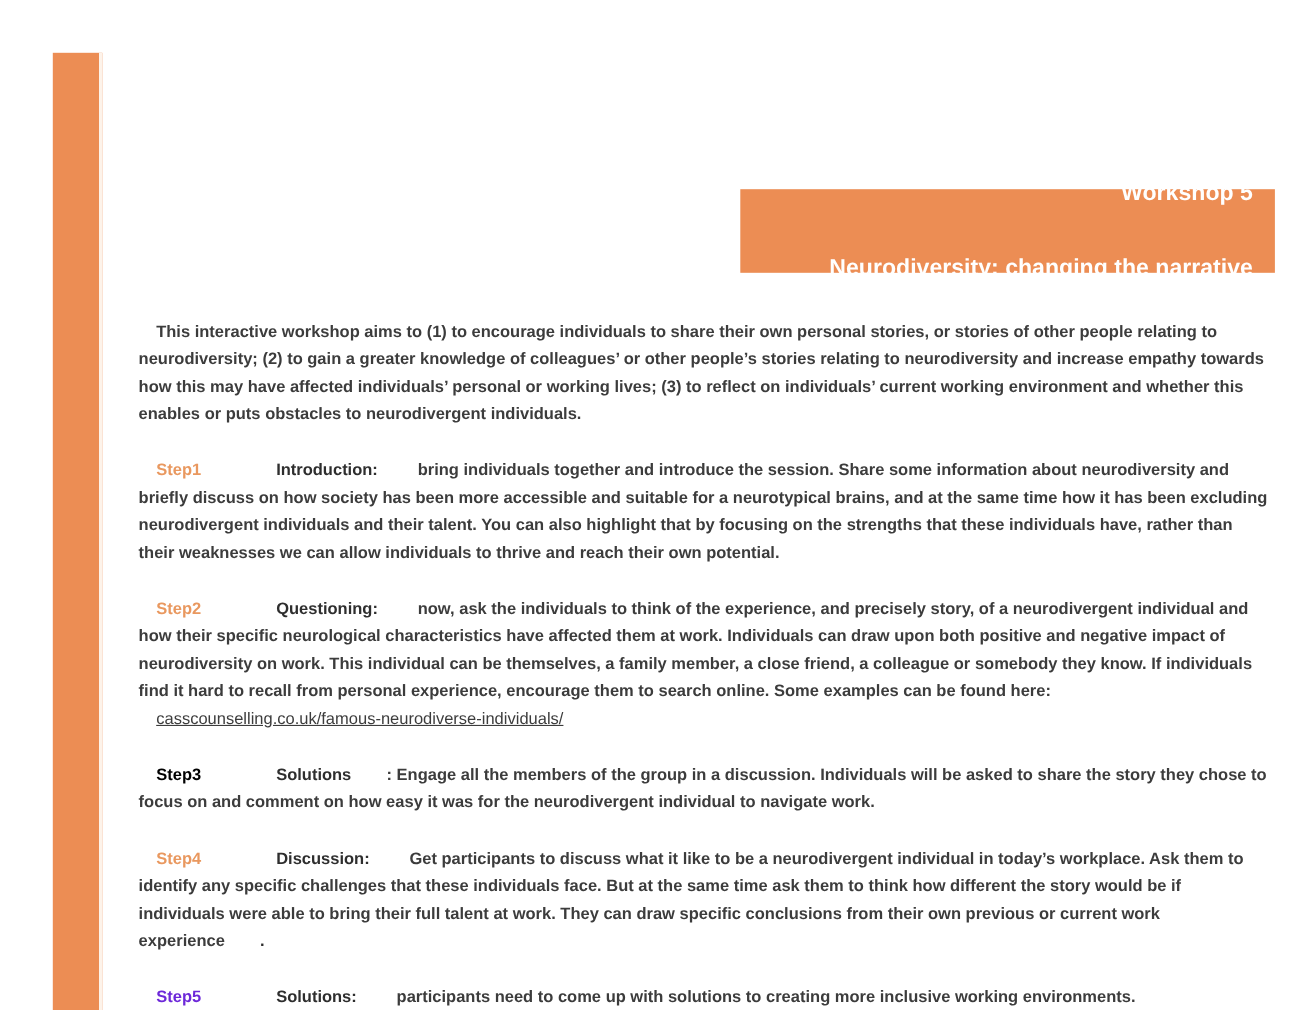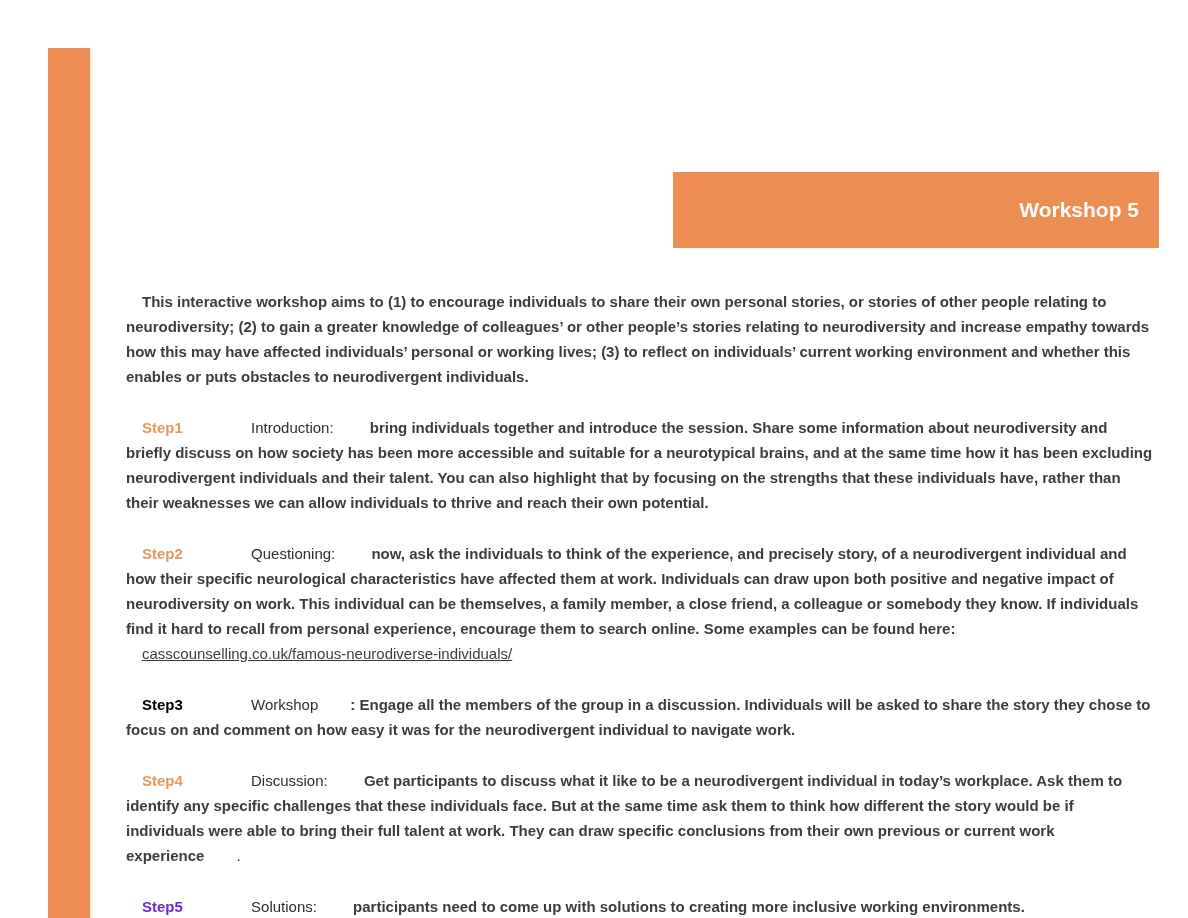--- a/index.html
+++ b/index.html
@@ -19,35 +19,36 @@
     padding:2px 4px 2px 8px;
   }
   .header-line { font-weight:bold; font-size:21px; line-height:36px; white-space:nowrap; }
   .content {
     position:absolute; left:78px; top:241px; width:1030px;
     font-size:15px; line-height:25px; color:#3c3c3c;
   }
   .content p { margin:0 0 26px 0; }
   .content p:last-child { margin-bottom:0; }
   span.step { font-weight:bold; }
-  span.bold { font-weight:normal; color:#2e2e2e; }
+  span.bold { font-weight:bold; color:#2e2e2e; }
   span.normal { font-weight:bold; }
   a.link { color:#3c3c3c; text-decoration:underline; cursor:pointer; }
 </style>
 </head>
 <body>
 
 <div class="page">
   <div class="side-bar" style="background: rgb(236, 141, 84);"></div>
 
   <div class="header-box" style="background: rgb(236, 141, 84);">
     <div class="header-line">Workshop 5</div>
+    <div class="header-line">Neurodiversity: changing the narrative</div>
   </div>
 
   <div class="content" id="content">
       <p><span class="normal">This interactive workshop aims to (1) to encourage individuals to share their own personal stories, or stories of other people relating to neurodiversity; (2) to gain a greater knowledge of colleagues’ or other people’s stories relating to neurodiversity and increase empathy towards how this may have affected individuals’ personal or working lives; (3) to reflect on individuals’ current working environment and whether this enables or puts obstacles to neurodivergent individuals.</span></p>
       <p><span class="step" style="color: rgb(233, 152, 95);">Step1</span><span class="normal"> </span><span class="bold">Introduction:</span><span class="normal"> bring individuals together and introduce the session. Share some information about neurodiversity and briefly discuss on how society has been more accessible and suitable for a neurotypical brains, and at the same time how it has been excluding neurodivergent individuals and their talent. You can also highlight that by focusing on the strengths that these individuals have, rather than their weaknesses we can allow individuals to thrive and reach their own potential.</span></p>
       <p><span class="step" style="color: rgb(233, 152, 95);">Step2</span><span class="normal"> </span><span class="bold">Questioning:</span><span class="normal"> now, ask the individuals to think of the experience, and precisely story, of a neurodivergent individual and how their specific neurological characteristics have affected them at work. Individuals can draw upon both positive and negative impact of neurodiversity on work. This individual can be themselves, a family member, a close friend, a colleague or somebody they know. If individuals find it hard to recall from personal experience, encourage them to search online. Some examples can be found here: </span><a class="link" href="#">casscounselling.co.uk/famous-neurodiverse-individuals/</a></p>
-      <p><span class="step" style="color: #000000;">Step3</span><span class="normal"> </span><span class="bold">Workshop</span><span class="normal">: Engage all the members of the group in a discussion. Individuals will be asked to share the story they chose to focus on and comment on how easy it was for the neurodivergent individual to navigate work.</span></p>
+      <p><span class="step" style="color: #000000;">Step3</span><span class="normal"> </span><span class="bold">Solutions</span><span class="normal">: Engage all the members of the group in a discussion. Individuals will be asked to share the story they chose to focus on and comment on how easy it was for the neurodivergent individual to navigate work.</span></p>
       <p><span class="step" style="color: rgb(233, 152, 95);">Step4</span><span class="normal"> </span><span class="bold">Discussion:</span><span class="normal"> Get participants to discuss what it like to be a neurodivergent individual in today’s workplace. Ask them to identify any specific challenges that these individuals face. But at the same time ask them to think how different the story would be if individuals were able to bring their full talent at work. They can draw specific conclusions from their own previous or current work experience</span><span class="bold">.</span></p>
       <p><span class="step" style="color: #6d28d9;">Step5</span><span class="normal"> </span><span class="bold">Solutions:</span><span class="normal"> participants need to come up with solutions to creating more inclusive working environments.</span></p>
     </div>
 </div>
 
 </body></html>

